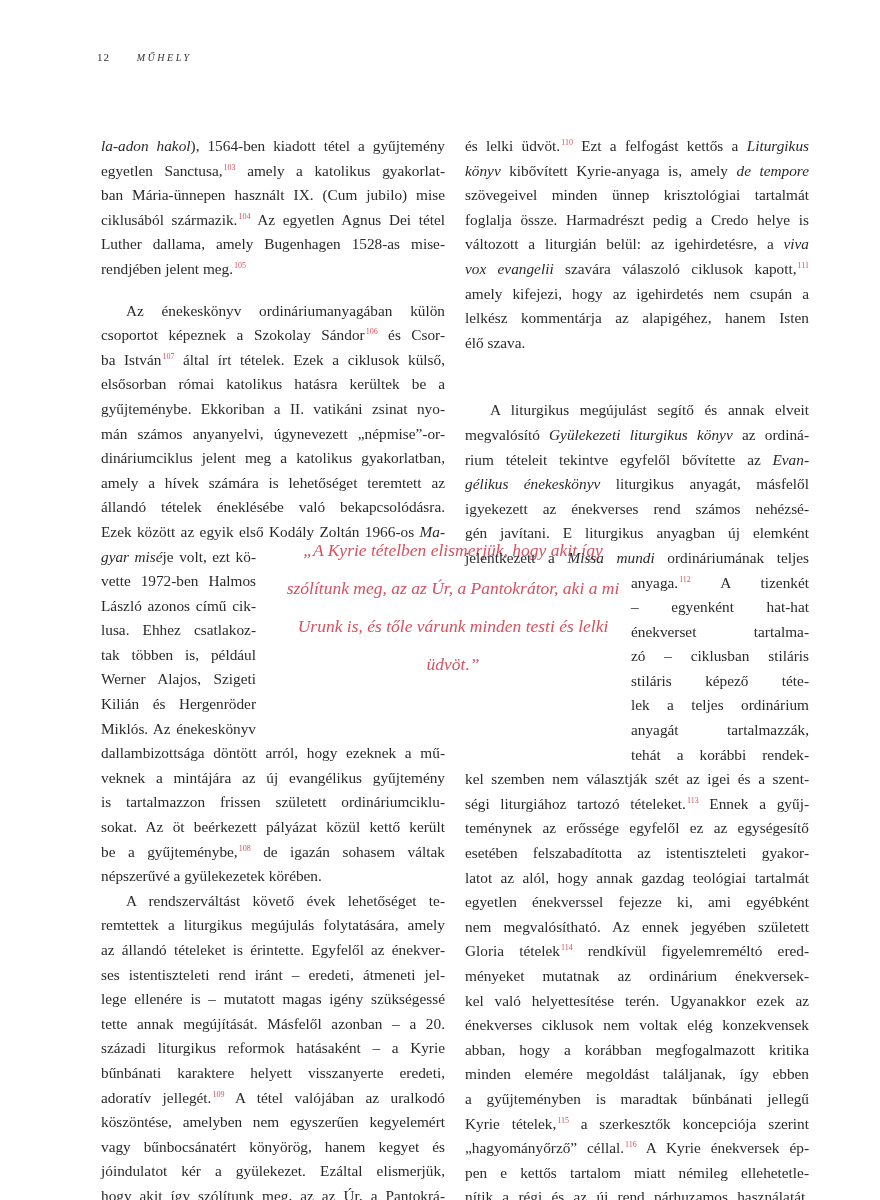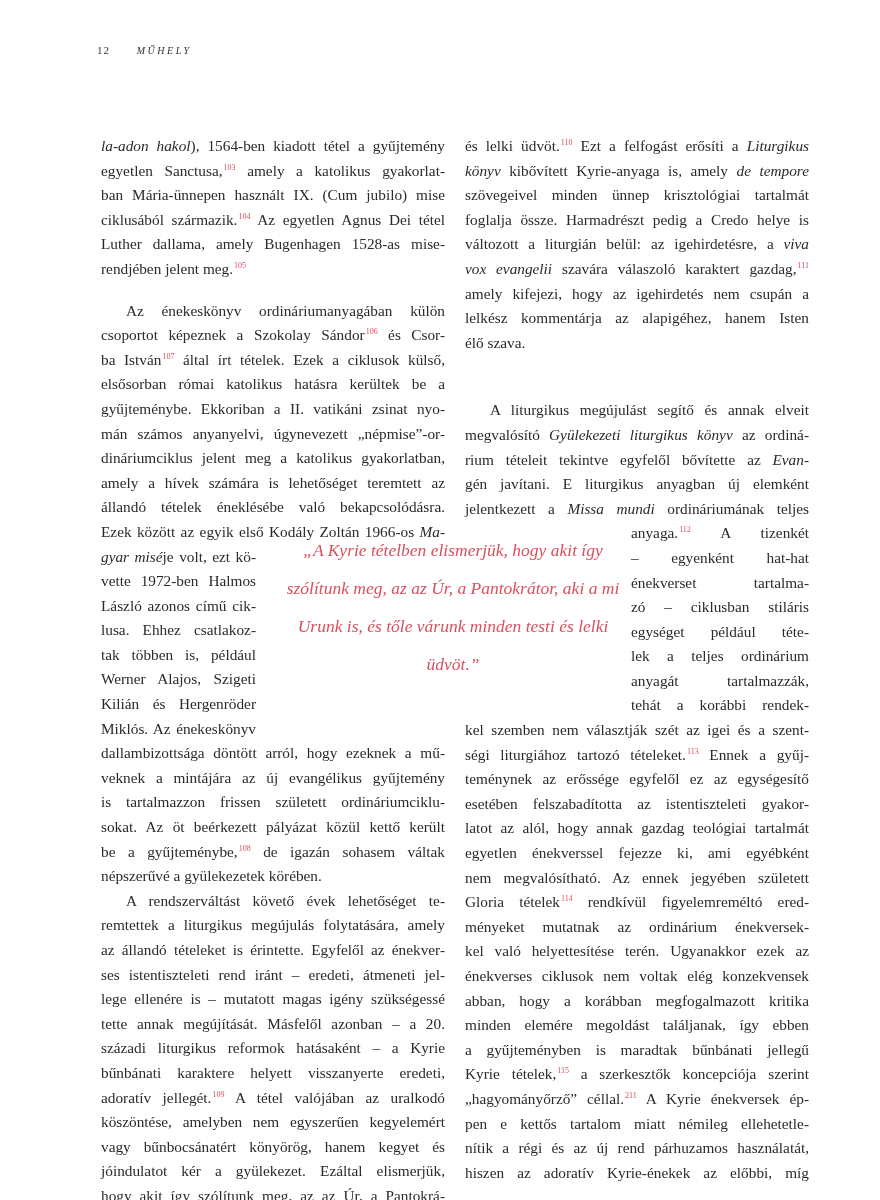--- a/index.html
+++ b/index.html
@@ -1,19 +1,19 @@
 <!DOCTYPE html>
 <html><head>
 <meta charset="utf-8">
 <style>
   html, body { margin: 0; padding: 0; background: #ffffff; }
   body { width: 880px; height: 1200px; position: relative; overflow: hidden;
     font-family: "Liberation Serif", "DejaVu Serif", serif; color: #2a2a2a; }
   .header { position: absolute; top: 44px; left: 97px; font-size: 11px; letter-spacing: 1px; color: #333; }
-  .header .pagenum { display: inline-block; width: 36px; }
+  .header .pagenum { display: inline-block; width: 36px; margin-top: 7px; }
   .header .section { font-style: italic; letter-spacing: 2.5px; font-size: 10px; }
   .col { position: absolute; width: 344px; font-size: 15.3px; line-height: 24.6px; text-align: justify; hyphens: manual; }
   .col1 { left: 101px; top: 134px; }
   .col2 { left: 465px; top: 134px; }
   sup.fn { color: #d9505e; font-size: 8px; vertical-align: 6px; line-height: 0; margin-left: 1px; }
   em { font-style: italic; }
   .line { display: block; text-align: justify; text-align-last: justify; white-space: nowrap; height: 24.6px; }
   .line.last { text-align-last: left; }
   .narrow-l { width: 155px; }
   .narrow-r { width: 178px; margin-left: 166px; }
@@ -73,55 +73,57 @@
   <span class="line">köszöntése, amelyben nem egyszerűen kegyelemért</span>
   <span class="line">vagy bűnbocsánatért könyörög, hanem kegyet és</span>
   <span class="line">jóindulatot kér a gyülekezet. Ezáltal elismerjük,</span>
   <span class="line">hogy akit így szólítunk meg, az az Úr, a Pantokrá-</span>
   <span class="line">tor, aki a mi Urunk is, és tőle várunk minden testi</span>
 </div>
 
 <div class="pull">„A Kyrie tételben elismerjük, hogy akit így szólítunk meg, az az Úr, a Pantokrátor, aki a mi Urunk is, és tőle várunk minden testi és lelki üdvöt.”</div>
 
 <div class="col col2">
-  <span class="line"><span>és lelki üdvöt.</span><sup class="fn">110</sup><span> Ezt a felfogást erősíti a </span><em>Liturgikus</em></span>
+  <span class="line"><span>és lelki üdvöt.</span><sup class="fn">110</sup><span> Ezt a felfogást kettős a </span><em>Liturgikus</em></span>
   <span class="line"><em>könyv</em><span> kibővített Kyrie-anyaga is, amely </span><em>de tempore</em></span>
   <span class="line">szövegeivel minden ünnep krisztológiai tartalmát</span>
   <span class="line">foglalja össze. Harmadrészt pedig a Credo helye is</span>
   <span class="line"><span>változott a liturgián belül: az igehirdetésre, a </span><em>viva</em></span>
-  <span class="line"><em>vox evangelii</em><span> szavára válaszoló karaktert gazdag,</span><sup class="fn">111</sup></span>
+  <span class="line"><em>vox evangelii</em><span> szavára válaszoló ciklusok kapott,</span><sup class="fn">111</sup></span>
   <span class="line">amely kifejezi, hogy az igehirdetés nem csupán a</span>
   <span class="line">lelkész kommentárja az alapigéhez, hanem Isten</span>
   <span class="line last">élő szava.</span>
 
   <span class="line" style="padding-left:25px;margin-top:43px;">A liturgikus megújulást segítő és annak elveit</span>
   <span class="line"><span>megvalósító </span><em>Gyülekezeti liturgikus könyv</em><span> az ordiná-</span></span>
   <span class="line"><span>rium tételeit tekintve egyfelől bővítette az </span><em>Evan-</em></span>
+  <span class="line"><em>gélikus énekeskönyv</em><span> liturgikus anyagát, másfelől</span></span>
+  <span class="line">igyekezett az énekverses rend számos nehézsé-</span>
   <span class="line">gén javítani. E liturgikus anyagban új elemként</span>
   <span class="line"><span>jelentkezett a </span><em>Missa mundi</em><span> ordináriumának teljes</span></span>
   <span class="line narrow-r"><span>anyaga.</span><sup class="fn">112</sup><span> A tizenkét</span></span>
   <span class="line narrow-r">– egyenként hat-hat</span>
   <span class="line narrow-r">énekverset tartalma-</span>
   <span class="line narrow-r">zó – ciklusban stiláris</span>
-  <span class="line narrow-r">egységet például téte-</span>
+  <span class="line narrow-r">stiláris képező téte-</span>
   <span class="line narrow-r">lek a teljes ordinárium</span>
   <span class="line narrow-r">anyagát tartalmazzák,</span>
   <span class="line narrow-r">tehát a korábbi rendek-</span>
   <span class="line">kel szemben nem választják szét az igei és a szent-</span>
   <span class="line"><span>ségi liturgiához tartozó tételeket.</span><sup class="fn">113</sup><span> Ennek a gyűj-</span></span>
   <span class="line">teménynek az erőssége egyfelől ez az egységesítő</span>
   <span class="line">esetében felszabadította az istentiszteleti gyakor-</span>
   <span class="line">latot az alól, hogy annak gazdag teológiai tartalmát</span>
   <span class="line">egyetlen énekverssel fejezze ki, ami egyébként</span>
   <span class="line">nem megvalósítható. Az ennek jegyében született</span>
   <span class="line"><span>Gloria tételek</span><sup class="fn">114</sup><span> rendkívül figyelemreméltó ered-</span></span>
   <span class="line">ményeket mutatnak az ordinárium énekversek-</span>
   <span class="line">kel való helyettesítése terén. Ugyanakkor ezek az</span>
   <span class="line">énekverses ciklusok nem voltak elég konzekvensek</span>
   <span class="line">abban, hogy a korábban megfogalmazott kritika</span>
   <span class="line">minden elemére megoldást találjanak, így ebben</span>
   <span class="line">a gyűjteményben is maradtak bűnbánati jellegű</span>
   <span class="line"><span>Kyrie tételek,</span><sup class="fn">115</sup><span> a szerkesztők koncepciója szerint</span></span>
-  <span class="line"><span>„hagyományőrző” céllal.</span><sup class="fn">211</sup><span> A Kyrie énekversek ép-</span></span>
+  <span class="line"><span>„hagyományőrző” céllal.</span><sup class="fn">116</sup><span> A Kyrie énekversek ép-</span></span>
   <span class="line">pen e kettős tartalom miatt némileg ellehetetle-</span>
   <span class="line">nítik a régi és az új rend párhuzamos használatát,</span>
   <span class="line">hiszen az adoratív Kyrie-énekek az előbbi, míg</span>
 </div>
 
 </body></html>

